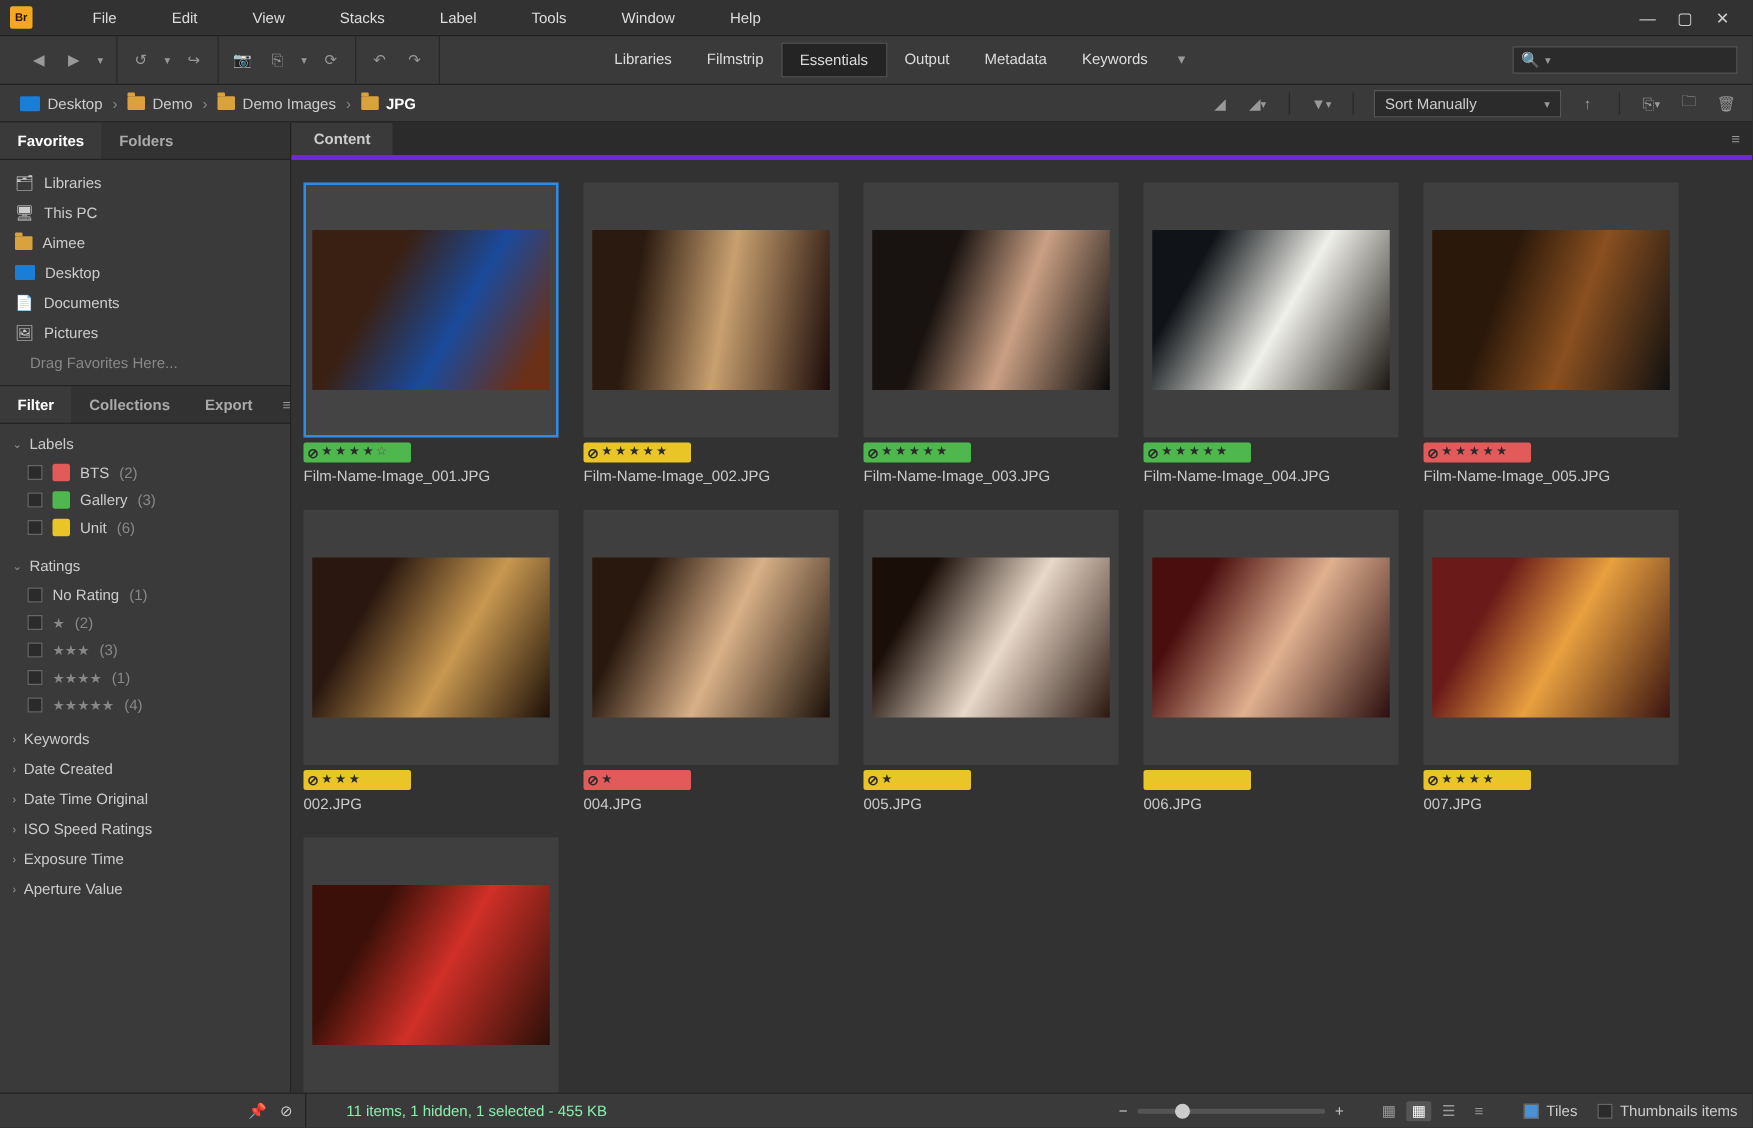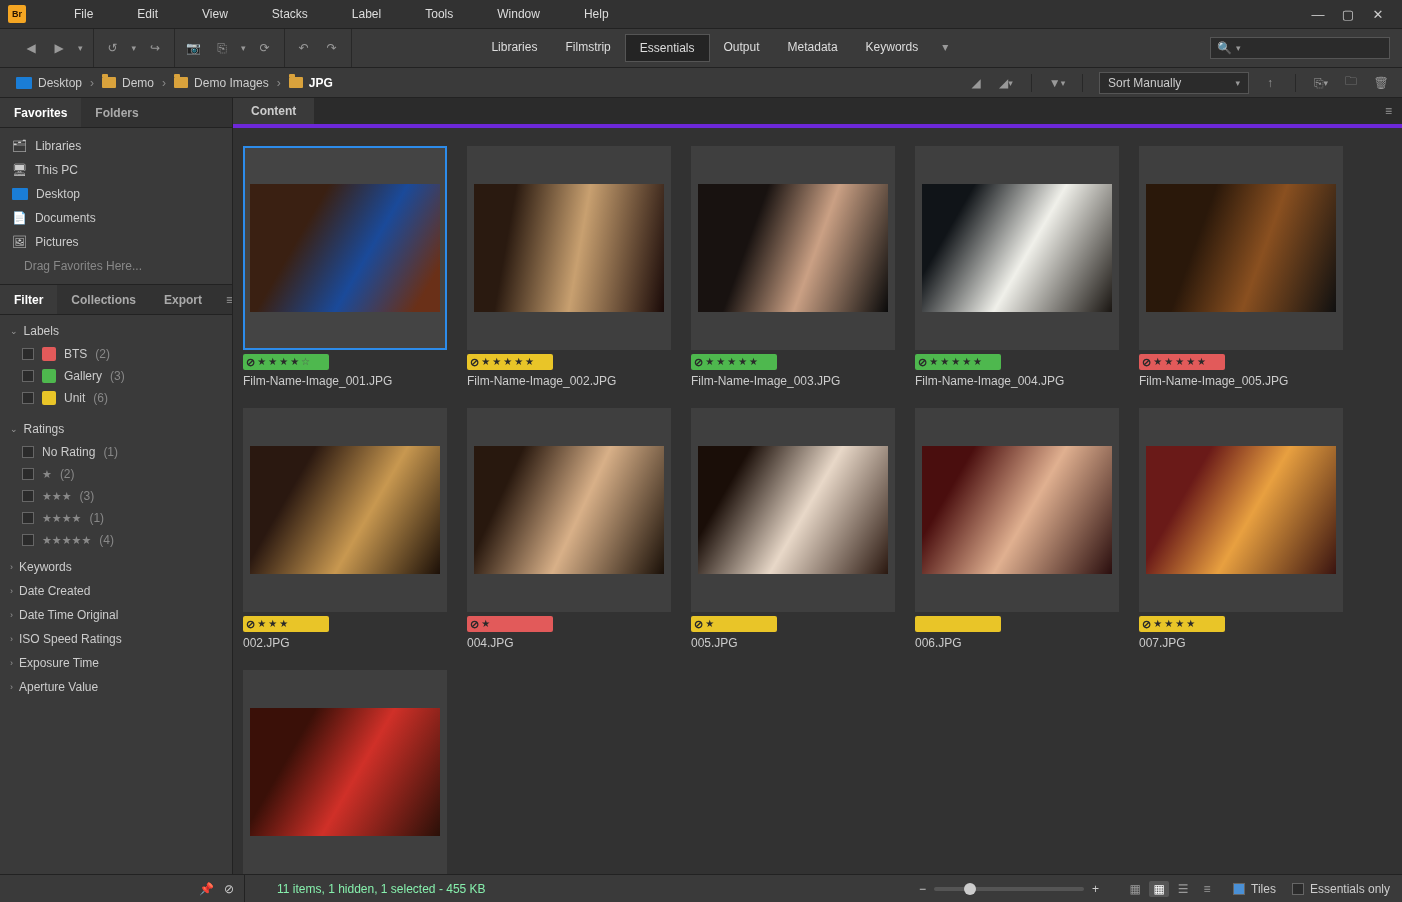--- a/index.html
+++ b/index.html
@@ -196,20 +196,24 @@
     <div class="fav-list">
       <div class="fav-item">
           <span>🗂</span>
           <span>Libraries</span>
         </div>
       <div class="fav-item">
           <span>🖥</span>
           <span>This PC</span>
         </div>
       <div class="fav-item">
+          <span class="folder-icon"></span>
+          <span>Aimee</span>
+        </div>
+      <div class="fav-item">
           <span class="desktop-icon"></span>
           <span>Desktop</span>
         </div>
       <div class="fav-item">
           <span>📄</span>
           <span>Documents</span>
         </div>
       <div class="fav-item">
           <span>🖼</span>
           <span>Pictures</span>
@@ -459,21 +463,21 @@
         <div class="slider-thumb"></div>
       </div>
     <span>+</span>
   </div>
   <div style="display:flex;gap:4px;margin-left:10px">
     <span class="view-btn">▦</span>
     <span class="view-btn active">▦</span>
     <span class="view-btn">☰</span>
     <span class="view-btn">≡</span>
   </div>
-  <div class="chkwrap" style="margin-left:0">
+  <div class="chkwrap" style="margin-left:10px">
     <span class="chk" style="background:#4a90d6"></span>
     <span>Tiles</span>
   </div>
   <div class="chkwrap">
     <span class="chk"></span>
-    <span>Essentials only</span>
+    <span>Thumbnails items</span>
   </div>
 </div>
 
 </body></html>

